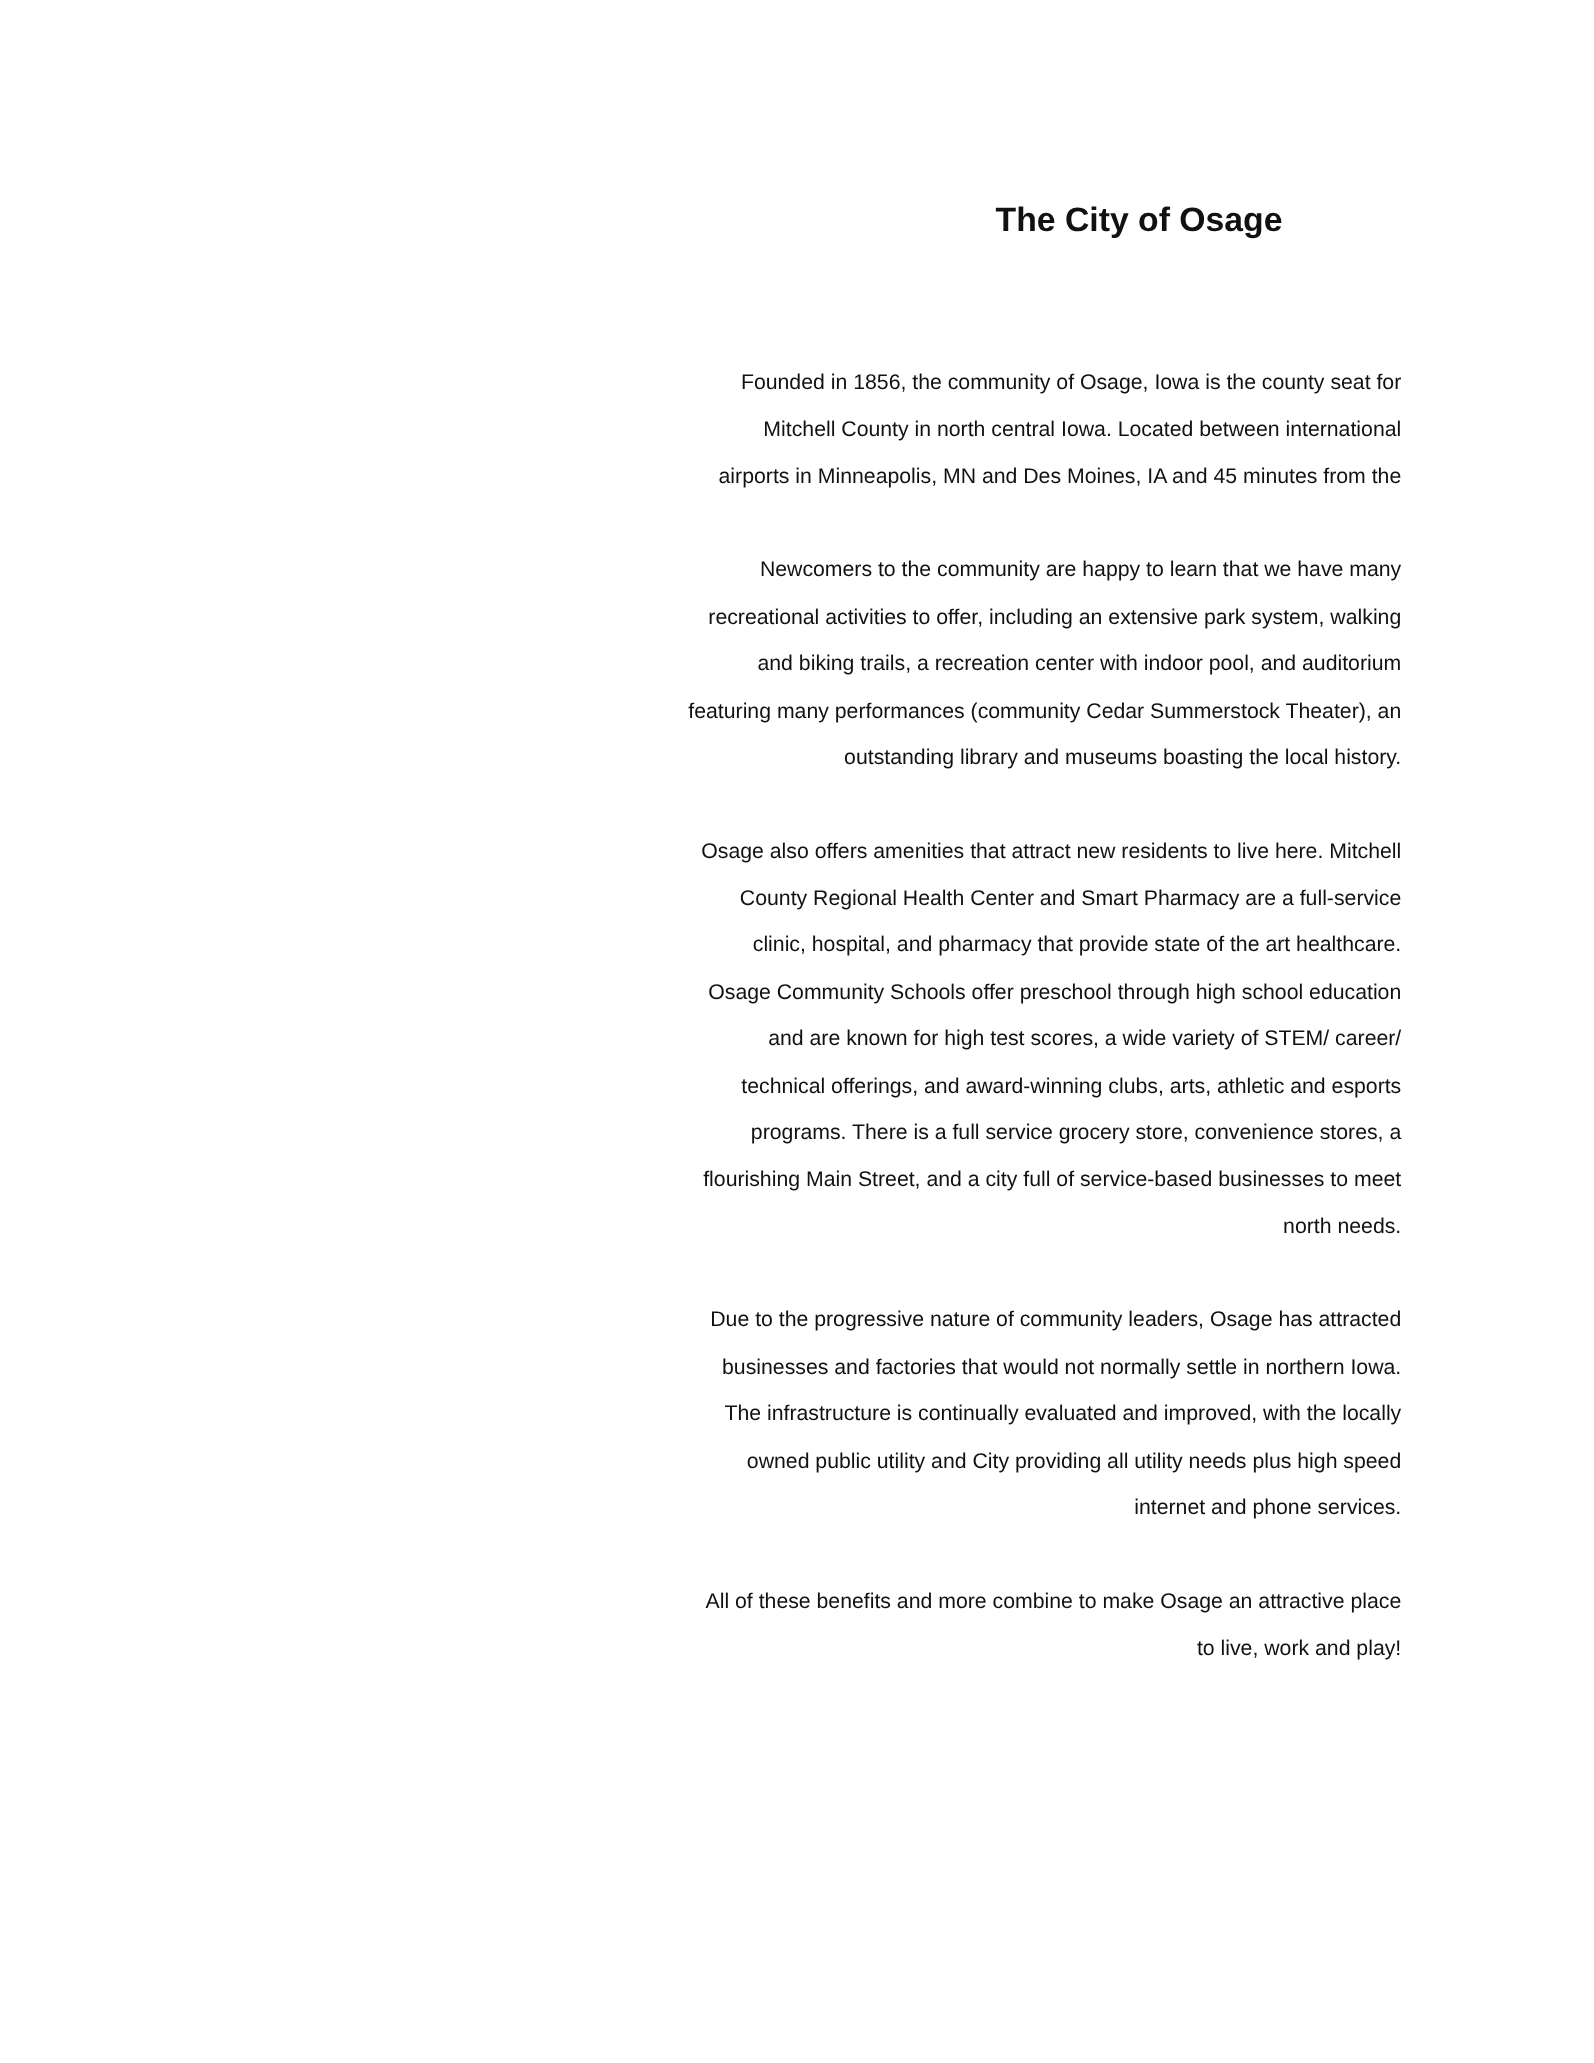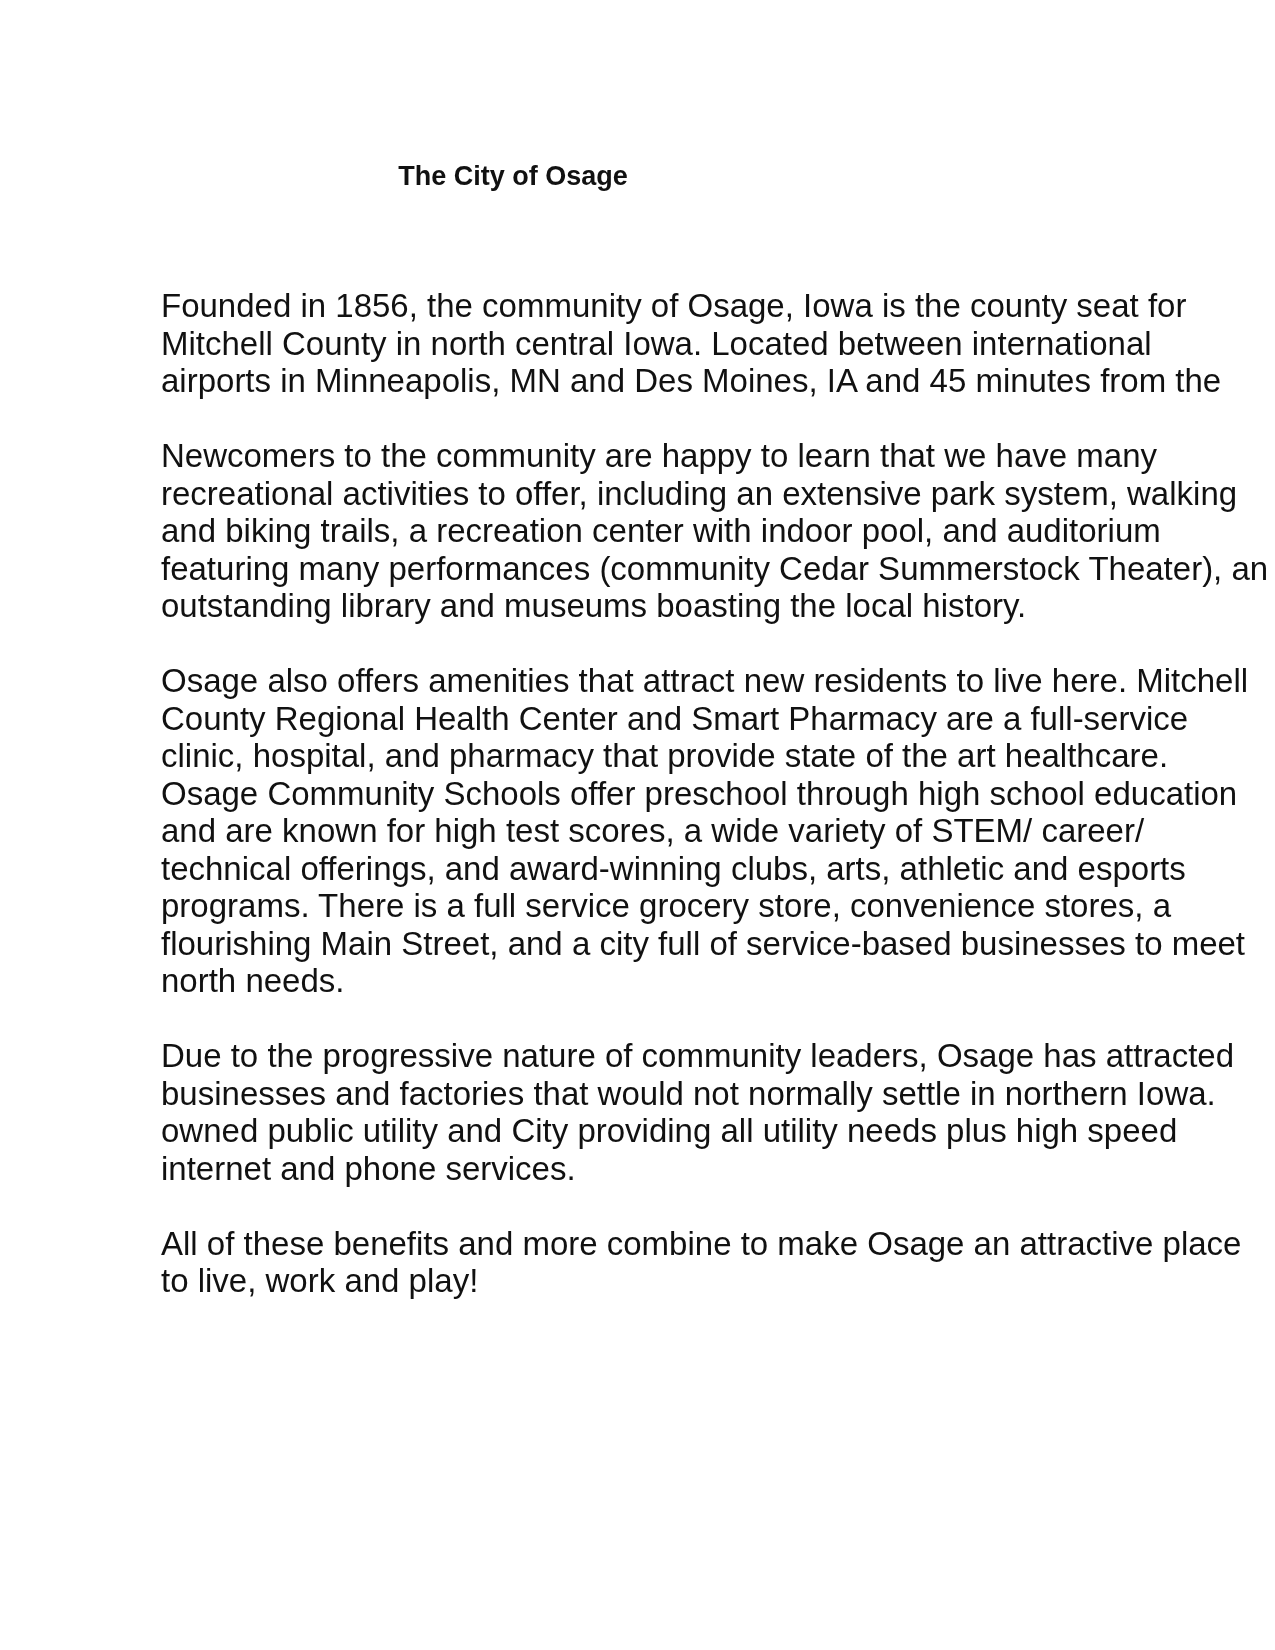--- a/index.html
+++ b/index.html
@@ -21,37 +21,38 @@
       top: 0;
       width: 1275px;
       height: 1650px;
       background: #ffffff;
     }
     .title {
       position: absolute;
       top: 158px;
       left: 0;
       width: 1026px;
-      text-align: center;
+      text-align: right;
       font-size: 27px;
       font-weight: bold;
       line-height: 36px;
       margin: 0;
       color: #111111;
     }
     .body-text {
       position: absolute;
       left: 161px;
       top: 287px;
       width: 960px;
     }
     .para {
       margin: 0 0 37.5px 0;
-      font-size: 33px;
+      font-size: 17px;
       line-height: 37.5px;
+      text-align: right;
     }
     .line {
       display: block;
       white-space: nowrap;
     }
   </style>
 </head>
 <body>
 
 <div class="page">
@@ -81,20 +82,21 @@
       <span class="line">and are known for high test scores, a wide variety of STEM/ career/</span>
       <span class="line">technical offerings, and award-winning clubs, arts, athletic and esports</span>
       <span class="line">programs. There is a full service grocery store, convenience stores, a</span>
       <span class="line">flourishing Main Street, and a city full of service-based businesses to meet</span>
       <span class="line">north needs.</span>
     </p>
 
     <p class="para">
       <span class="line">Due to the progressive nature of community leaders, Osage has attracted</span>
       <span class="line">businesses and factories that would not normally settle in northern Iowa.</span>
+      <span class="line">The infrastructure is continually evaluated and improved, with the locally</span>
       <span class="line">owned public utility and City providing all utility needs plus high speed</span>
       <span class="line">internet and phone services.</span>
     </p>
 
     <p class="para">
       <span class="line">All of these benefits and more combine to make Osage an attractive place</span>
       <span class="line">to live, work and play!</span>
     </p>
 
   </div>

